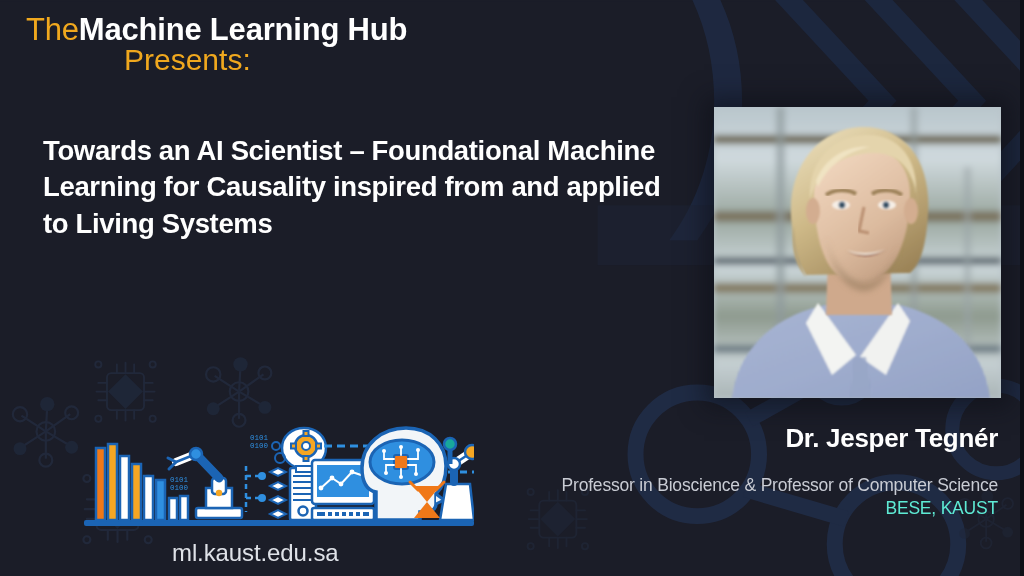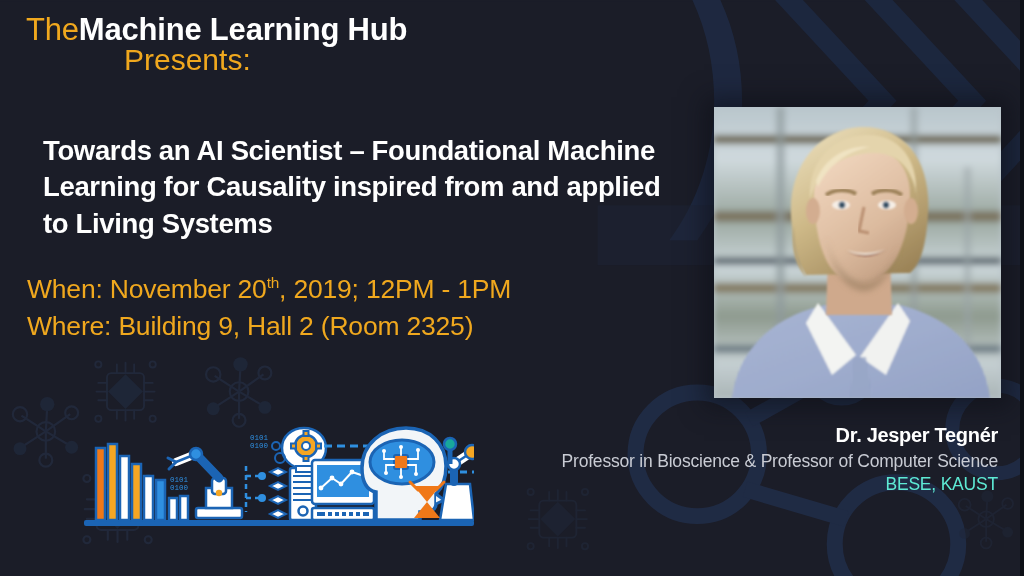--- a/index.html
+++ b/index.html
@@ -100,31 +100,31 @@
   
   .speaker {
     position: absolute;
     right: 22px;
     top: 424px;
     text-align: right;
   }
   .speaker-name {
     color: #ffffff;
     font-weight: 700;
-    font-size: 20px;
+    font-size: 26px;
     letter-spacing: -0.3px;
     line-height: 1.15;
   }
   .speaker-role {
     color: #c9ccd4;
     font-weight: 400;
     font-size: 17.5px;
     letter-spacing: -0.2px;
     line-height: 1.3;
-    margin-top: 3px;
+    margin-top: 20px;
   }
   .speaker-affil {
     color: #5eead4;
     font-weight: 400;
     font-size: 17.5px;
     letter-spacing: -0.2px;
     line-height: 1.3;
   }
 
   
@@ -231,24 +231,20 @@
 
   <div class="header">
     <div class="header-line1">
       <span class="hl-the">The</span><span class="hl-hub">Machine Learning Hub</span>
     </div>
     <div class="header-line2">Presents:</div>
   </div>
 
   <div class="talk-title">Towards an AI Scientist – Foundational Machine Learning for Causality inspired from and applied to Living Systems</div>
 
-  <div class="logistics">
-    <div><span>When:</span>&nbsp;<span>November 20</span><sup>th</sup><span>, 2019; 12PM - 1PM</span></div>
-    <div>Where: Building 9, Hall 2 (Room 2325)</div>
-  </div>
 
   <div class="photo">
     <svg viewBox="0 0 287 291" xmlns="http://www.w3.org/2000/svg" preserveAspectRatio="xMidYMid slice">
       <defs>
         <linearGradient id="bgWall" x1="0" y1="0" x2="0" y2="1">
           <stop offset="0%" stop-color="#b9c6cc"></stop>
           <stop offset="18%" stop-color="#cfd9dd"></stop>
           <stop offset="38%" stop-color="#9aa79f"></stop>
           <stop offset="55%" stop-color="#cbd6d9"></stop>
           <stop offset="72%" stop-color="#8e9a8e"></stop>
@@ -501,14 +497,15 @@
           <path d="M330 94 L356 94 L343 78 Z"></path>
         </g>
         <g stroke="#f07818" stroke-width="3" stroke-linecap="round">
           <path d="M326 58 L334 66"></path>
           <path d="M360 58 L352 66"></path>
         </g>
       </g>
     </svg>
   </div>
 
+  <div class="website">ml.kaust.edu.sa</div>
 
 </div>
 
 </body></html>

